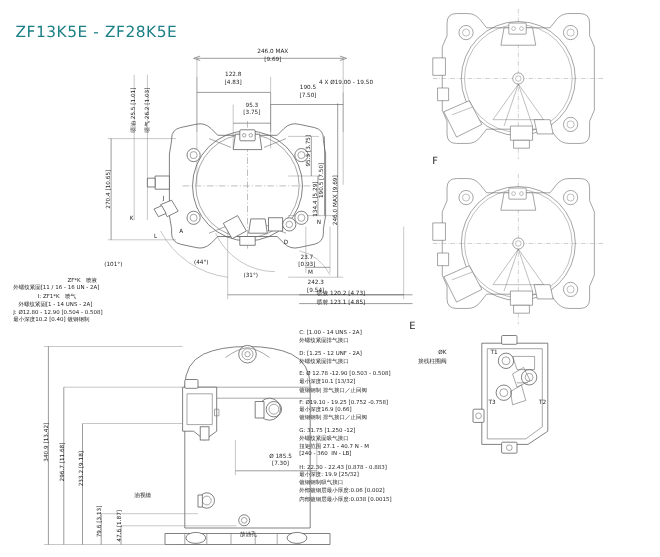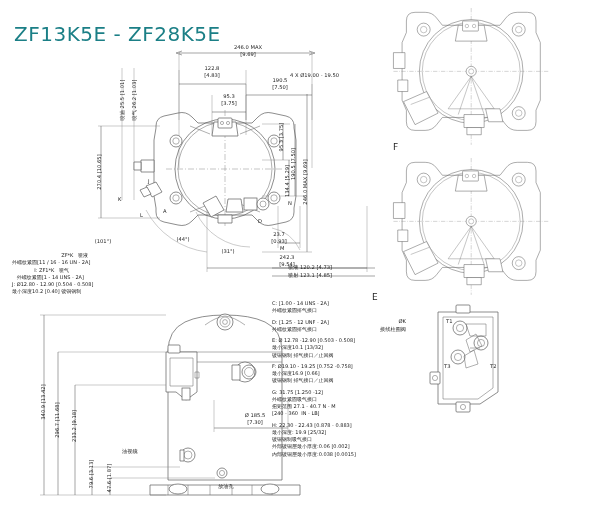--- a/index.html
+++ b/index.html
@@ -2,21 +2,21 @@
 <html><head>
 <meta charset="utf-8">
 <style>
   html,body{margin:0;padding:0;}
   body{
     width:600px;height:506px;background:#ffffff;position:relative;overflow:hidden;
     font-family:"DejaVu Sans","Liberation Sans",sans-serif;color:#2b2b2b;
   }
   .abs{position:absolute;}
   #title{
-    left:14px;top:22px;font-size:20px;letter-spacing:.5px;color:#1b7f86;
+    left:14px;top:22px;font-size:14px;letter-spacing:.5px;color:#1b7f86;
     font-family:"DejaVu Sans","Liberation Sans",sans-serif;white-space:nowrap;
   }
   
   .dim{font-size:5.2px;line-height:1.25;color:#1e1e1e;white-space:pre;text-align:center;}
   .dim.l{text-align:left;}
   .dim.r{text-align:right;}
   .vert{transform-origin:left top;}
   .rot90{transform:rotate(-90deg);}
   .note{font-size:5.0px;line-height:1.45;color:#1e1e1e;white-space:pre;}
   .lbl{font-size:7.5px;color:#1e1e1e;}

